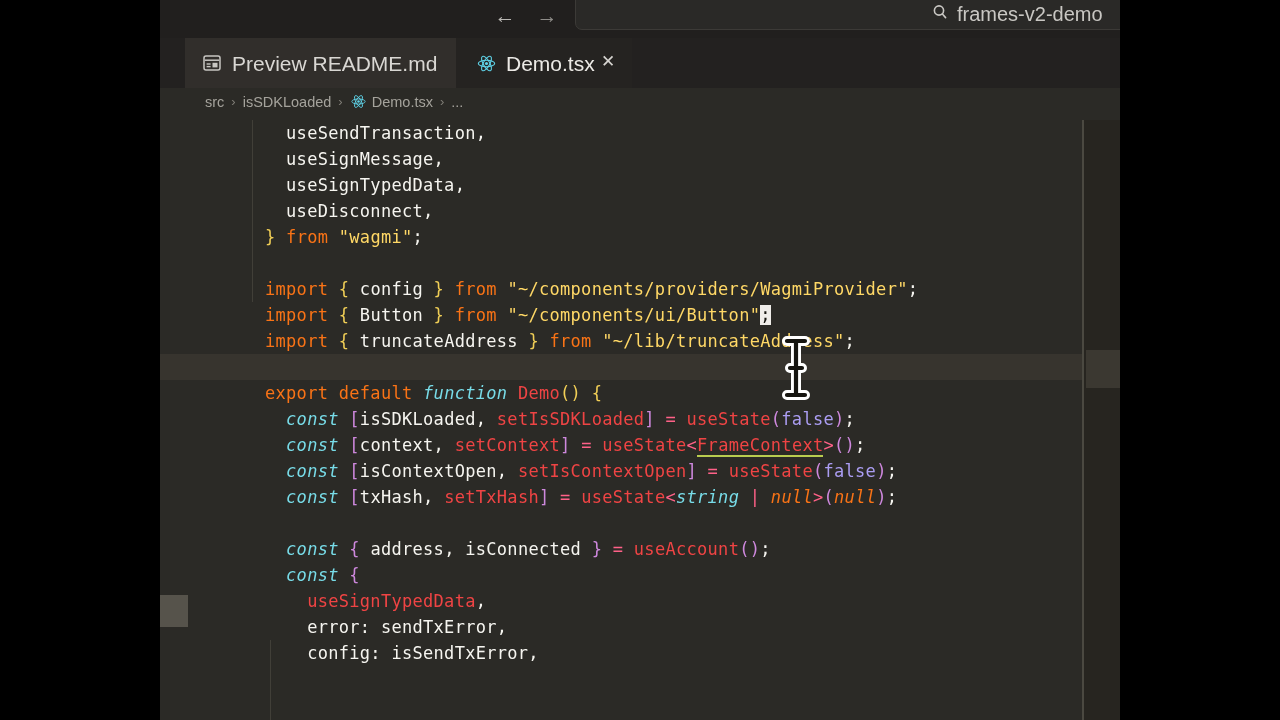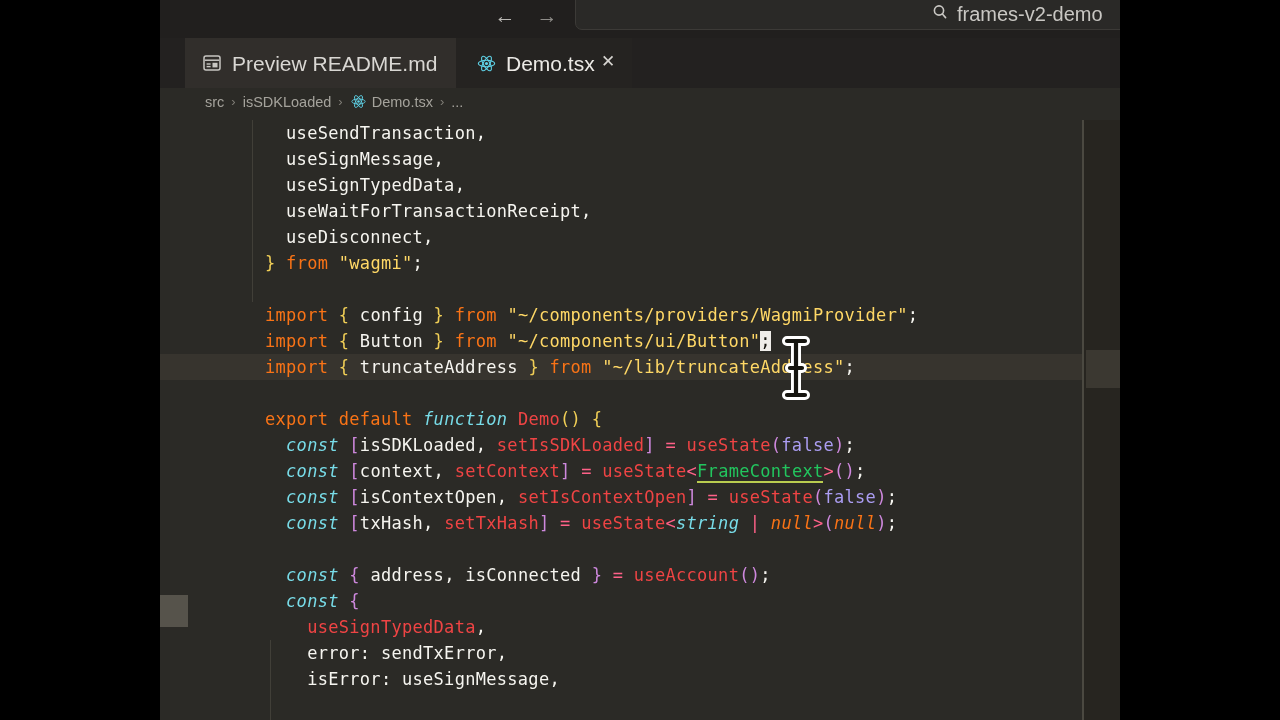--- a/index.html
+++ b/index.html
@@ -45,21 +45,21 @@
   .line-hl{position:absolute;left:0;top:234px;width:922px;height:26px;background:#37342E;}
   .guide{position:absolute;width:1px;background:#413F38;}
   .guide-a{left:92px;top:0;height:182px;}
   .guide-b{left:110px;top:520px;height:80px;}
   .code{position:absolute;left:88px;top:0;font-family:"DejaVu Sans Mono", monospace;
         font-size:17px;letter-spacing:0.3px;margin-left:17px;}
   .cl{height:26px;line-height:26px;white-space:pre;}
   .tk-w{color:#F6F5F0}.tk-k{color:#f97316}.tk-op{color:#FF6188}
   .tk-s{color:#FFD866}.tk-b1{color:#F0CE56}.tk-b2{color:#CE88DD}
   .tk-fn{color:#ef4444}
-  .tk-fnu{color:#22c55e;border-bottom:2px solid #B9CC4F}
+  .tk-fnu{color:#ef4444;border-bottom:2px solid #B9CC4F}
   .tk-ty{color:#78DCE8;font-style:italic}
   .tk-ci{color:#f97316;font-style:italic}
   .tk-ct{color:#AB9DF2}
   .tk-cur{background:#EFEDE9;color:#16150F}
 
   
   .side-strip{position:absolute;left:922px;top:0;width:38px;height:600px;background:#272520;
               border-left:2px solid #4B4941;box-sizing:border-box;}
   .strip-slider{position:absolute;left:2px;top:230px;width:36px;height:38px;background:#3B3831;}
 
@@ -149,39 +149,38 @@
     </div>
 
     <div class="editor">
       <div class="line-hl"></div>
       <div class="guide guide-a"></div>
       <div class="guide guide-b"></div>
       <div class="code" id="code-root">
           <div class="cl"><span class="tk-w">  useSendTransaction,</span></div>
           <div class="cl"><span class="tk-w">  useSignMessage,</span></div>
           <div class="cl"><span class="tk-w">  useSignTypedData,</span></div>
-          <div class="cl"><span class="tk-w">  useWaitForTransactionReceipt,</span></div>
           <div class="cl"><span class="tk-w">  useDisconnect,</span></div>
           <div class="cl"><span class="tk-b1">}</span><span class="tk-w"> </span><span class="tk-k">from</span><span class="tk-w"> </span><span class="tk-s">"wagmi"</span><span class="tk-w">;</span></div>
           <div class="cl"></div>
           <div class="cl"><span class="tk-k">import</span><span class="tk-w"> </span><span class="tk-b1">{</span><span class="tk-w"> config </span><span class="tk-b1">}</span><span class="tk-w"> </span><span class="tk-k">from</span><span class="tk-w"> </span><span class="tk-s">"~/components/providers/WagmiProvider"</span><span class="tk-w">;</span></div>
           <div class="cl"><span class="tk-k">import</span><span class="tk-w"> </span><span class="tk-b1">{</span><span class="tk-w"> Button </span><span class="tk-b1">}</span><span class="tk-w"> </span><span class="tk-k">from</span><span class="tk-w"> </span><span class="tk-s">"~/components/ui/Button"</span><span class="tk-cur">;</span></div>
           <div class="cl"><span class="tk-k">import</span><span class="tk-w"> </span><span class="tk-b1">{</span><span class="tk-w"> truncateAddress </span><span class="tk-b1">}</span><span class="tk-w"> </span><span class="tk-k">from</span><span class="tk-w"> </span><span class="tk-s">"~/lib/truncateAddress"</span><span class="tk-w">;</span></div>
           <div class="cl"></div>
           <div class="cl"><span class="tk-k">export</span><span class="tk-w"> </span><span class="tk-k">default</span><span class="tk-w"> </span><span class="tk-ty">function</span><span class="tk-w"> </span><span class="tk-fn">Demo</span><span class="tk-b1">()</span><span class="tk-w"> </span><span class="tk-b1">{</span></div>
           <div class="cl"><span class="tk-w">  </span><span class="tk-ty">const</span><span class="tk-w"> </span><span class="tk-b2">[</span><span class="tk-w">isSDKLoaded, </span><span class="tk-fn">setIsSDKLoaded</span><span class="tk-b2">]</span><span class="tk-w"> </span><span class="tk-op">=</span><span class="tk-w"> </span><span class="tk-fn">useState</span><span class="tk-b2">(</span><span class="tk-ct">false</span><span class="tk-b2">)</span><span class="tk-w">;</span></div>
           <div class="cl"><span class="tk-w">  </span><span class="tk-ty">const</span><span class="tk-w"> </span><span class="tk-b2">[</span><span class="tk-w">context, </span><span class="tk-fn">setContext</span><span class="tk-b2">]</span><span class="tk-w"> </span><span class="tk-op">=</span><span class="tk-w"> </span><span class="tk-fn">useState</span><span class="tk-op">&lt;</span><span class="tk-fnu">FrameContext</span><span class="tk-op">&gt;</span><span class="tk-b2">()</span><span class="tk-w">;</span></div>
           <div class="cl"><span class="tk-w">  </span><span class="tk-ty">const</span><span class="tk-w"> </span><span class="tk-b2">[</span><span class="tk-w">isContextOpen, </span><span class="tk-fn">setIsContextOpen</span><span class="tk-b2">]</span><span class="tk-w"> </span><span class="tk-op">=</span><span class="tk-w"> </span><span class="tk-fn">useState</span><span class="tk-b2">(</span><span class="tk-ct">false</span><span class="tk-b2">)</span><span class="tk-w">;</span></div>
           <div class="cl"><span class="tk-w">  </span><span class="tk-ty">const</span><span class="tk-w"> </span><span class="tk-b2">[</span><span class="tk-w">txHash, </span><span class="tk-fn">setTxHash</span><span class="tk-b2">]</span><span class="tk-w"> </span><span class="tk-op">=</span><span class="tk-w"> </span><span class="tk-fn">useState</span><span class="tk-op">&lt;</span><span class="tk-ty">string</span><span class="tk-w"> </span><span class="tk-op">|</span><span class="tk-w"> </span><span class="tk-ci">null</span><span class="tk-op">&gt;</span><span class="tk-b2">(</span><span class="tk-ci">null</span><span class="tk-b2">)</span><span class="tk-w">;</span></div>
           <div class="cl"></div>
           <div class="cl"><span class="tk-w">  </span><span class="tk-ty">const</span><span class="tk-w"> </span><span class="tk-b2">{</span><span class="tk-w"> address, isConnected </span><span class="tk-b2">}</span><span class="tk-w"> </span><span class="tk-op">=</span><span class="tk-w"> </span><span class="tk-fn">useAccount</span><span class="tk-b2">()</span><span class="tk-w">;</span></div>
           <div class="cl"><span class="tk-w">  </span><span class="tk-ty">const</span><span class="tk-w"> </span><span class="tk-b2">{</span></div>
           <div class="cl"><span class="tk-w">    </span><span class="tk-fn">useSignTypedData</span><span class="tk-w">,</span></div>
           <div class="cl"><span class="tk-w">    error: sendTxError,</span></div>
-          <div class="cl"><span class="tk-w">    isError: useSignMessage,</span></div>
+          <div class="cl"><span class="tk-w">    config: isSendTxError,</span></div>
         </div>
       <div class="side-strip">
         <div class="strip-slider"></div>
       </div>
     </div>
 
     <div class="gray-square"></div>
 
     <div class="ibeam">
       <svg width="46" height="72" viewBox="0 0 46 72">

